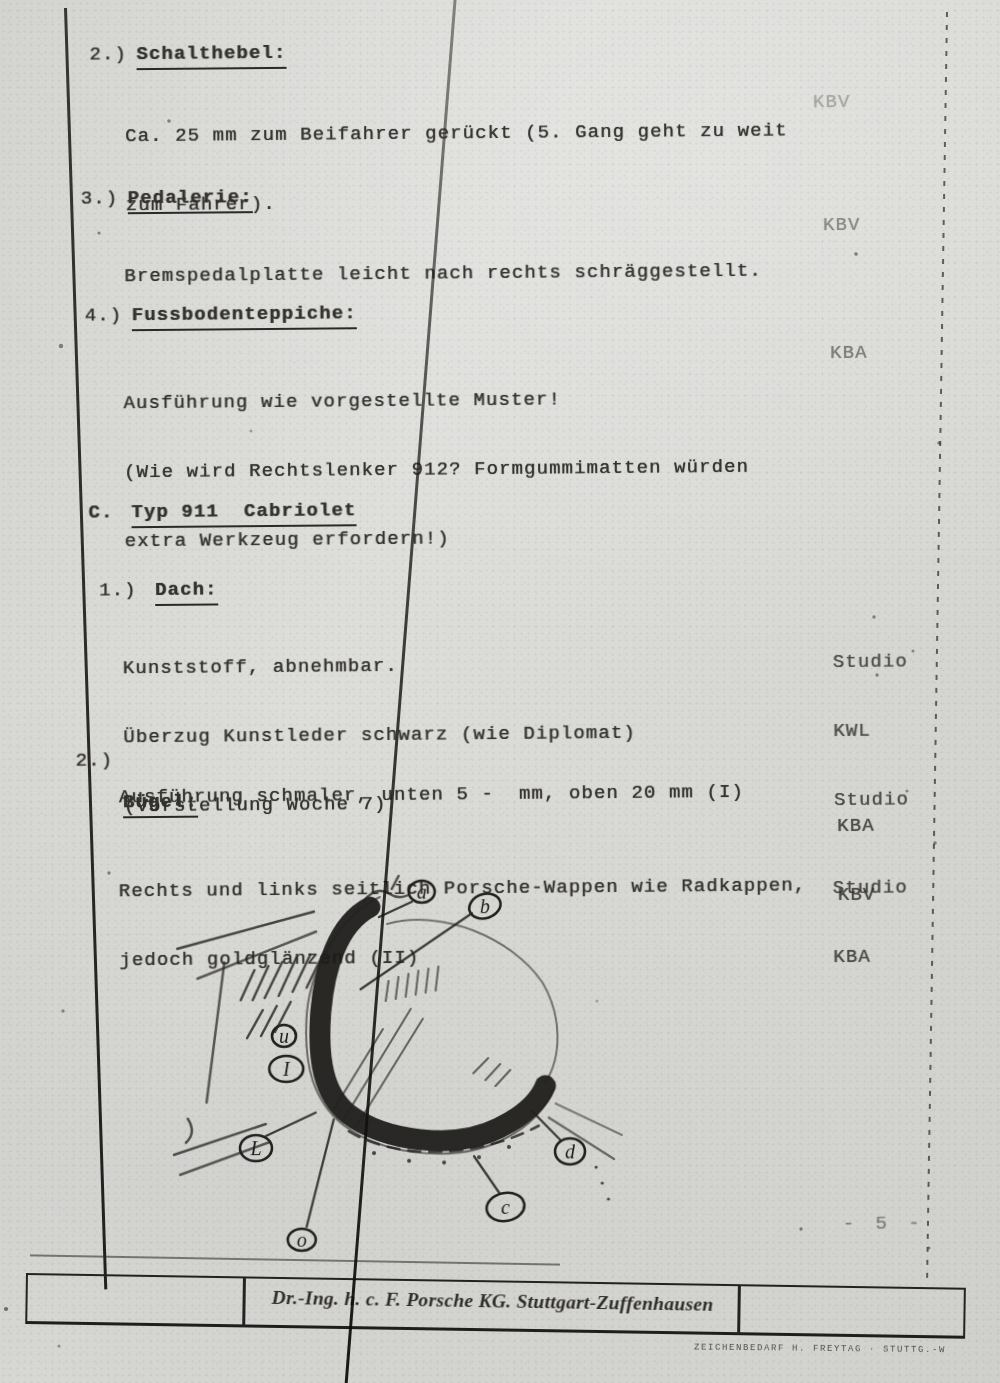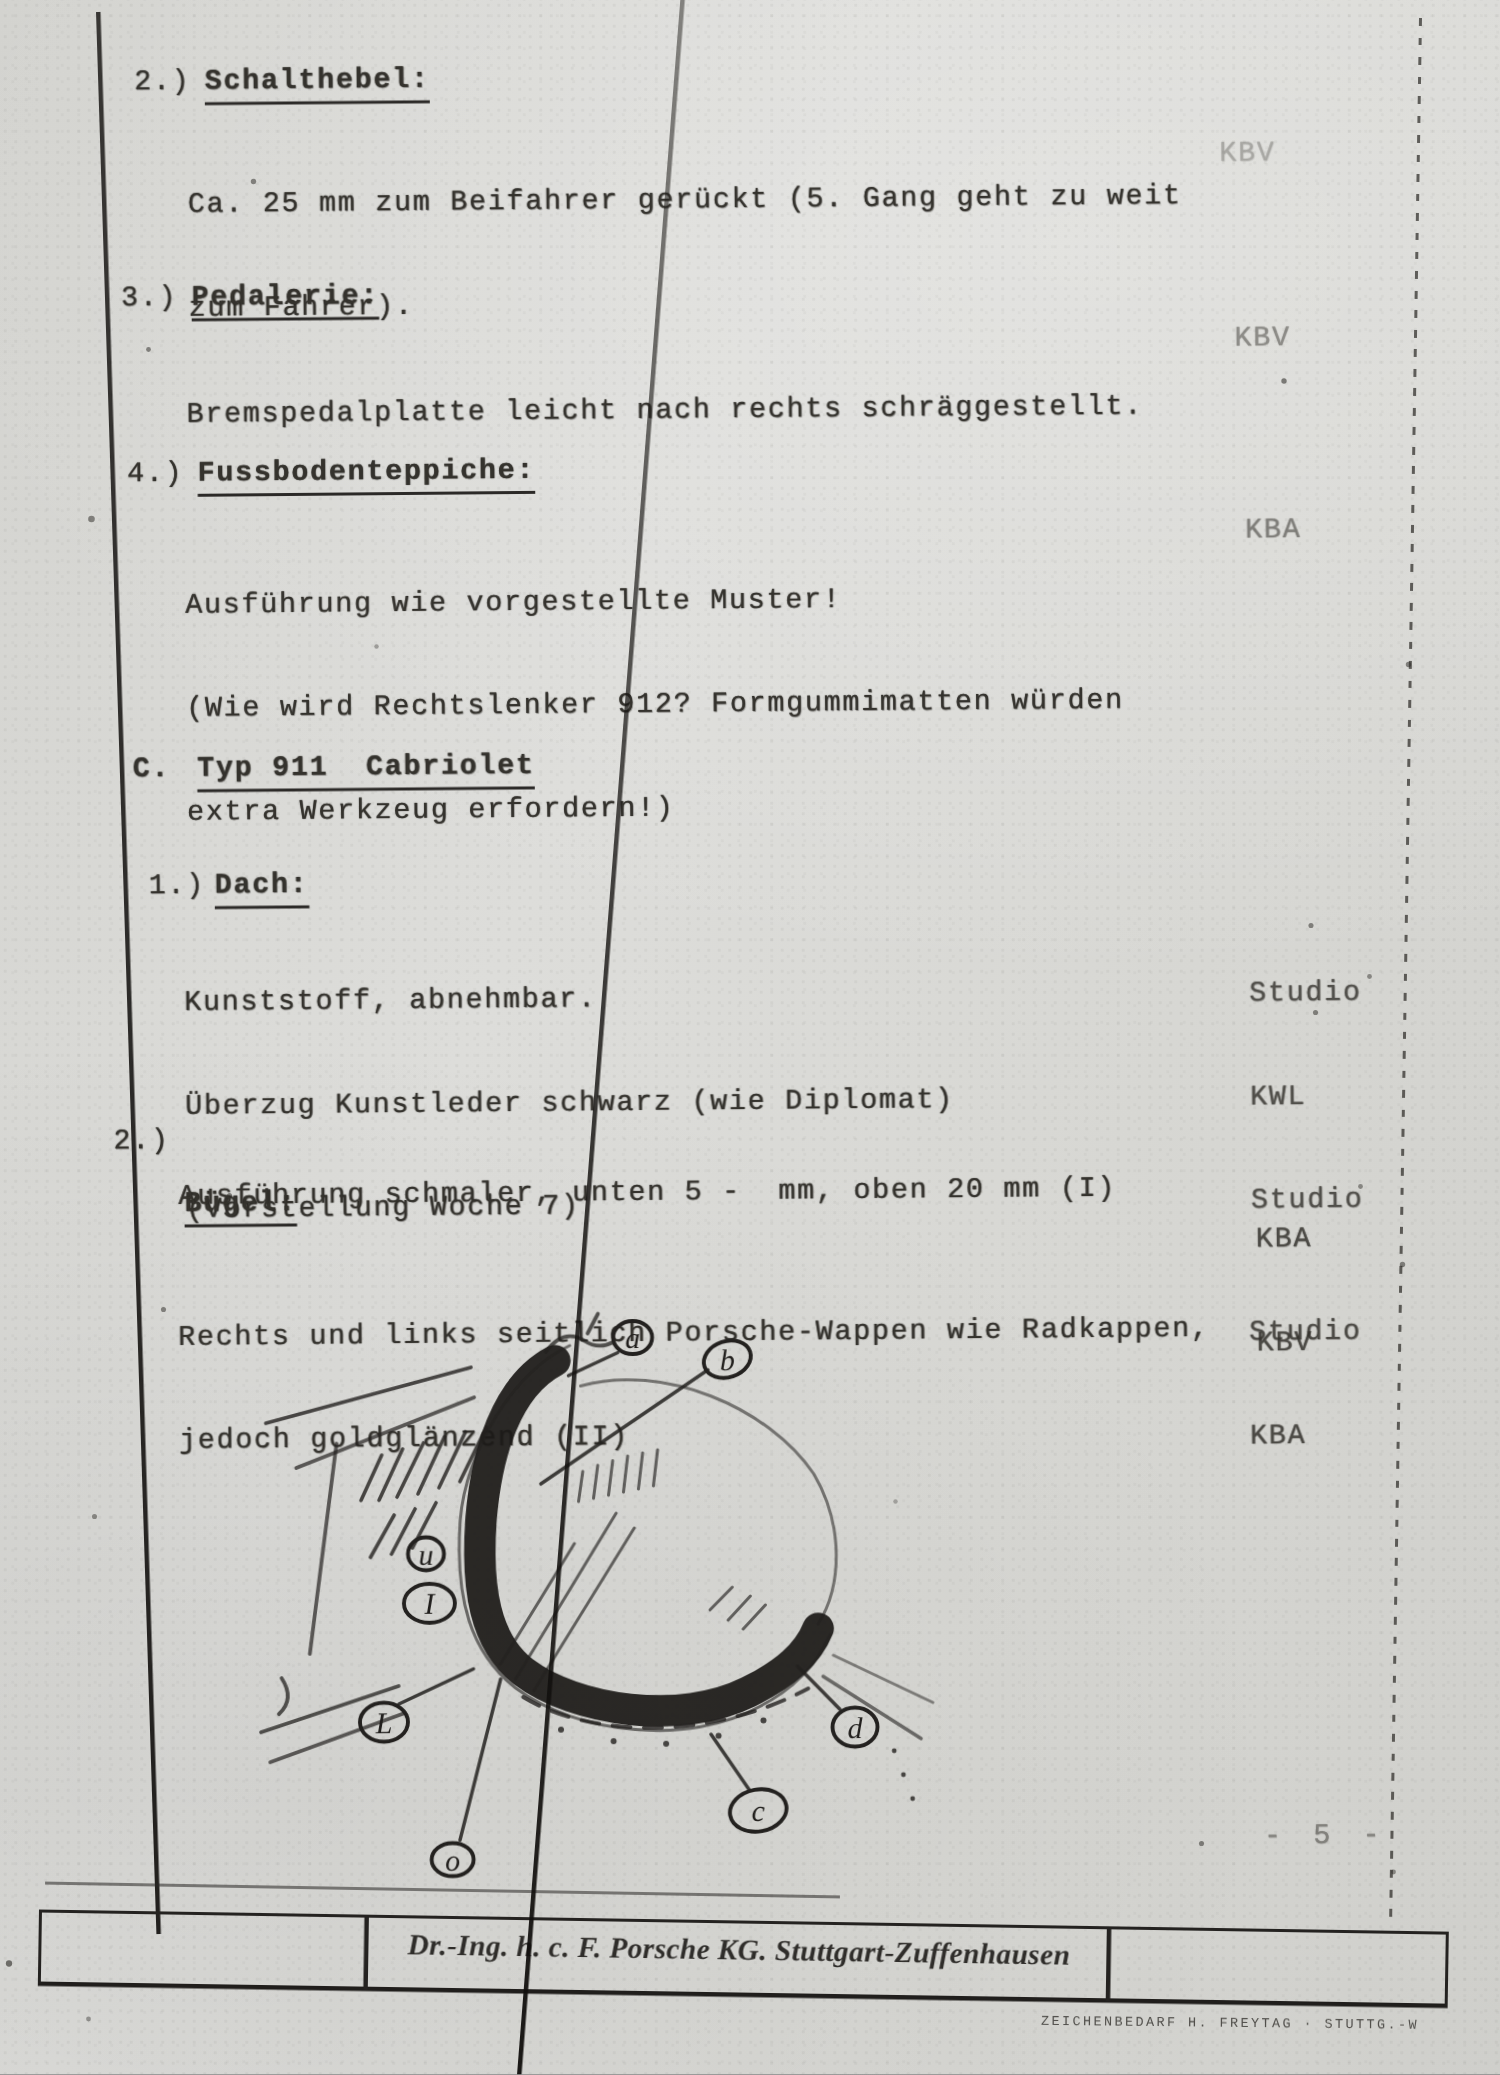--- a/index.html
+++ b/index.html
@@ -99,21 +99,21 @@
       <span class="ln">Ausführung wie vorgestellte Muster!</span>
       <span class="ln">(Wie wird Rechtslenker 912? Formgummimatten würden</span>
       <span class="ln">extra Werkzeug erfordern!)</span>
     </div>
     <span class="t mc" style="left:833px;top:345px;opacity:.55">KBA</span>
 
     <span class="t" style="left:90px;top:498px;font-weight:700">C.</span>
     <span class="t hd" style="left:133px;top:498px">Typ 911  Cabriolet</span>
 
     <span class="t" style="left:100px;top:576px">1.)</span>
-    <span class="t hd" style="left:144px;top:576px">Dach:</span>
+    <span class="t hd" style="left:156px;top:576px">Dach:</span>
     <div class="t" style="left:123px;top:608px">
       <span class="ln">Kunststoff, abnehmbar.</span>
       <span class="ln">Überzug Kunstleder schwarz (wie Diplomat)</span>
       <span class="ln">(Vorstellung Woche 7)</span>
     </div>
     <div class="t" style="left:833px;top:608px;opacity:.82">
       <span class="ln">Studio</span>
       <span class="ln">KWL</span>
       <span class="ln">Studio</span>
     </div>

